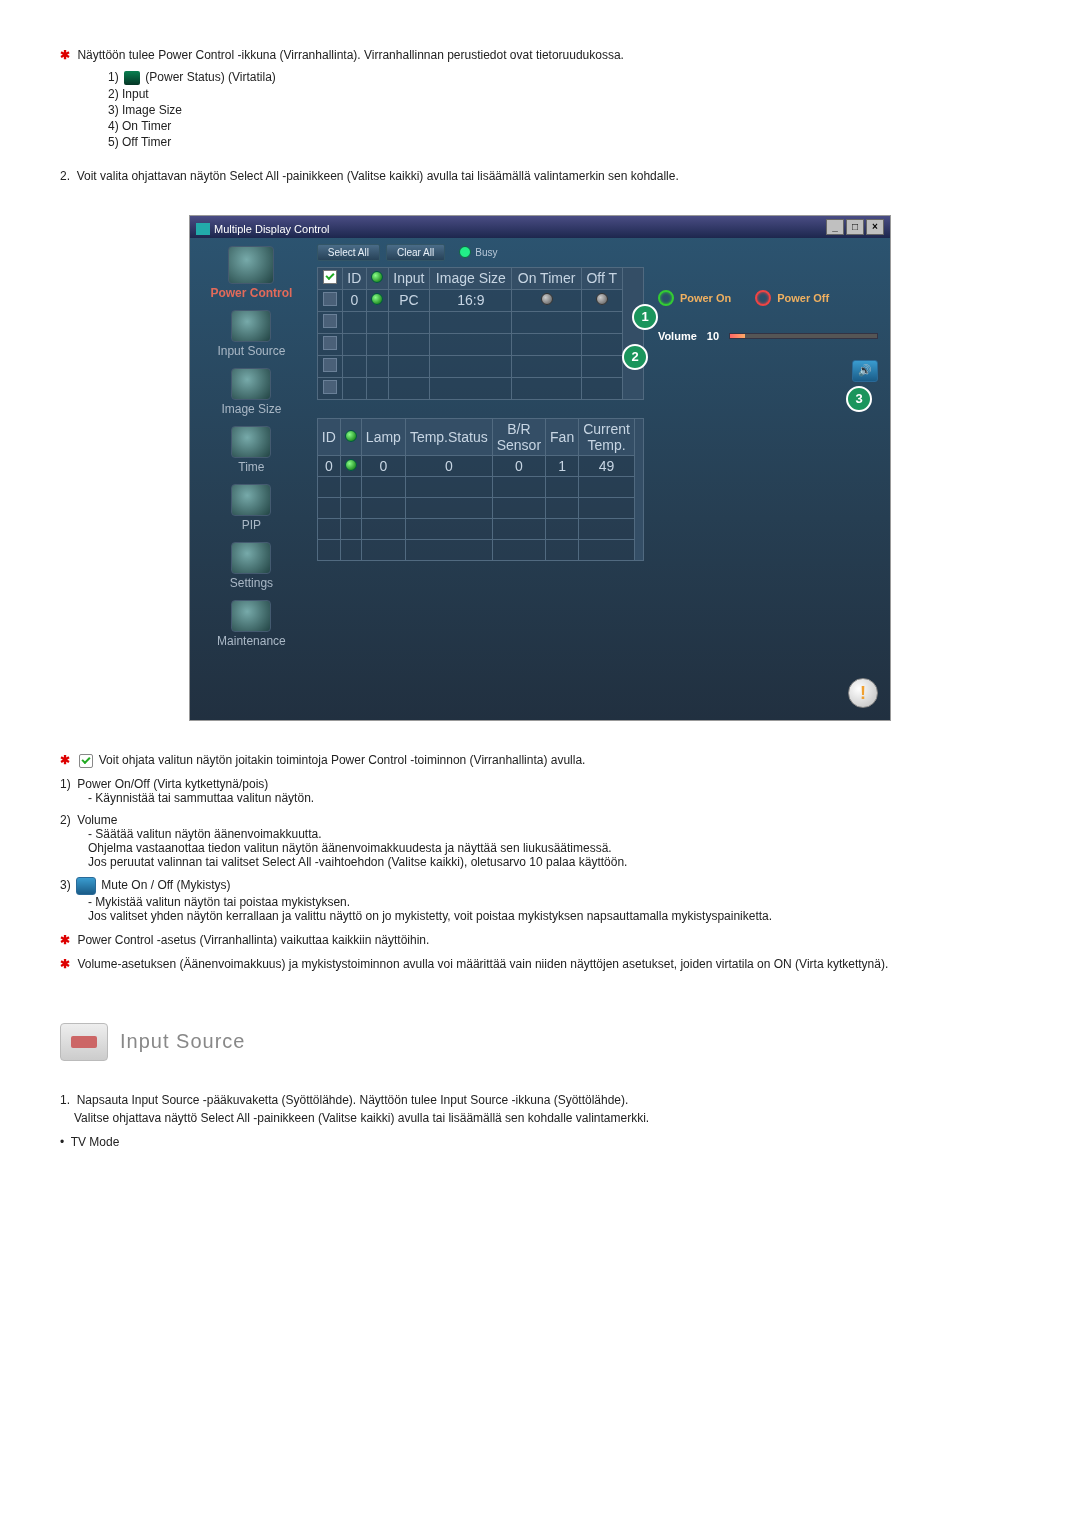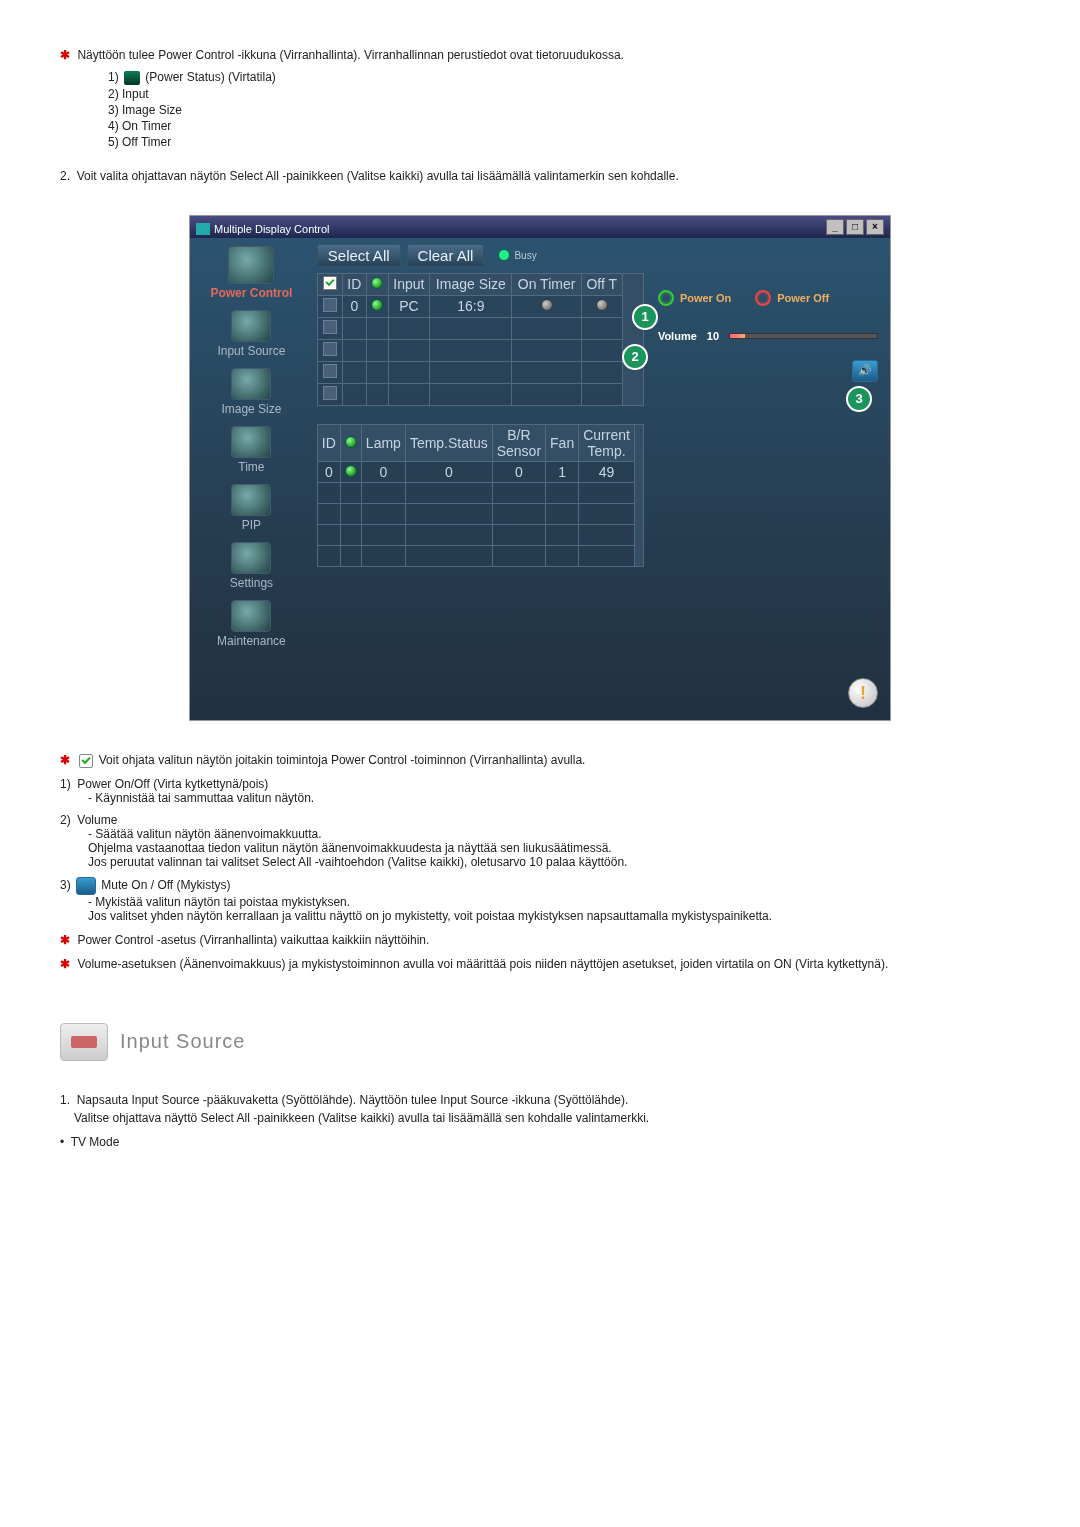--- a/index.html
+++ b/index.html
@@ -81,21 +81,21 @@
   .main-area {
     flex:1;
     padding:6px 8px 20px 4px;
   }
   .ctrl-row { display:flex; align-items:center; gap:6px; margin-bottom:6px;}
   .ctrl-btn {
     padding:2px 10px;
     border:1px solid #356;
     background:linear-gradient(to bottom,#4a6c88,#274258);
     color:#e8f0f8;
-    font-size:15px;
+    font-size:10px;
     border-radius:2px;
   }
   .busy {
     display:flex; align-items:center; gap:4px; color:#b8c8d8; font-size:10px; margin-left:8px;
   }
   .busy-dot { width:10px; height:10px; border-radius:50%; background:#2e8; border:1px solid #164;}
   .tbl {
     border-collapse:collapse;
     width:100%;
     background:rgba(40,60,80,0.5);
@@ -478,21 +478,21 @@
   <div class="indent1 li-dash">Mykistää valitun näytön tai poistaa mykistyksen.</div>
   <div class="indent1">Jos valitset yhden näytön kerrallaan ja valittu näyttö on jo mykistetty, voit poistaa mykistyksen napsauttamalla mykistyspainiketta.</div>
 </div>
 
 <div class="para">
   <span class="star">✱</span>
   <span>Power Control -asetus (Virranhallinta) vaikuttaa kaikkiin näyttöihin.</span>
 </div>
 <div class="para">
   <span class="star">✱</span>
-  <span>Volume-asetuksen (Äänenvoimakkuus) ja mykistystoiminnon avulla voi määrittää pois niiden näyttöjen asetukset, joiden virtatila on ON (Virta kytkettynä).</span>
+  <span>Volume-asetuksen (Äänenvoimakkuus) ja mykistystoiminnon avulla voi määrittää vain niiden näyttöjen asetukset, joiden virtatila on ON (Virta kytkettynä).</span>
 </div>
 
 <div style="margin-top:50px;"></div>
 <div class="section-title">
   <span class="title-icon">
     <svg width="30" height="20">
         <rect x="2" y="4" width="26" height="12" rx="2" fill="#c66"></rect>
       </svg>
   </span>
   <span>Input Source</span>

